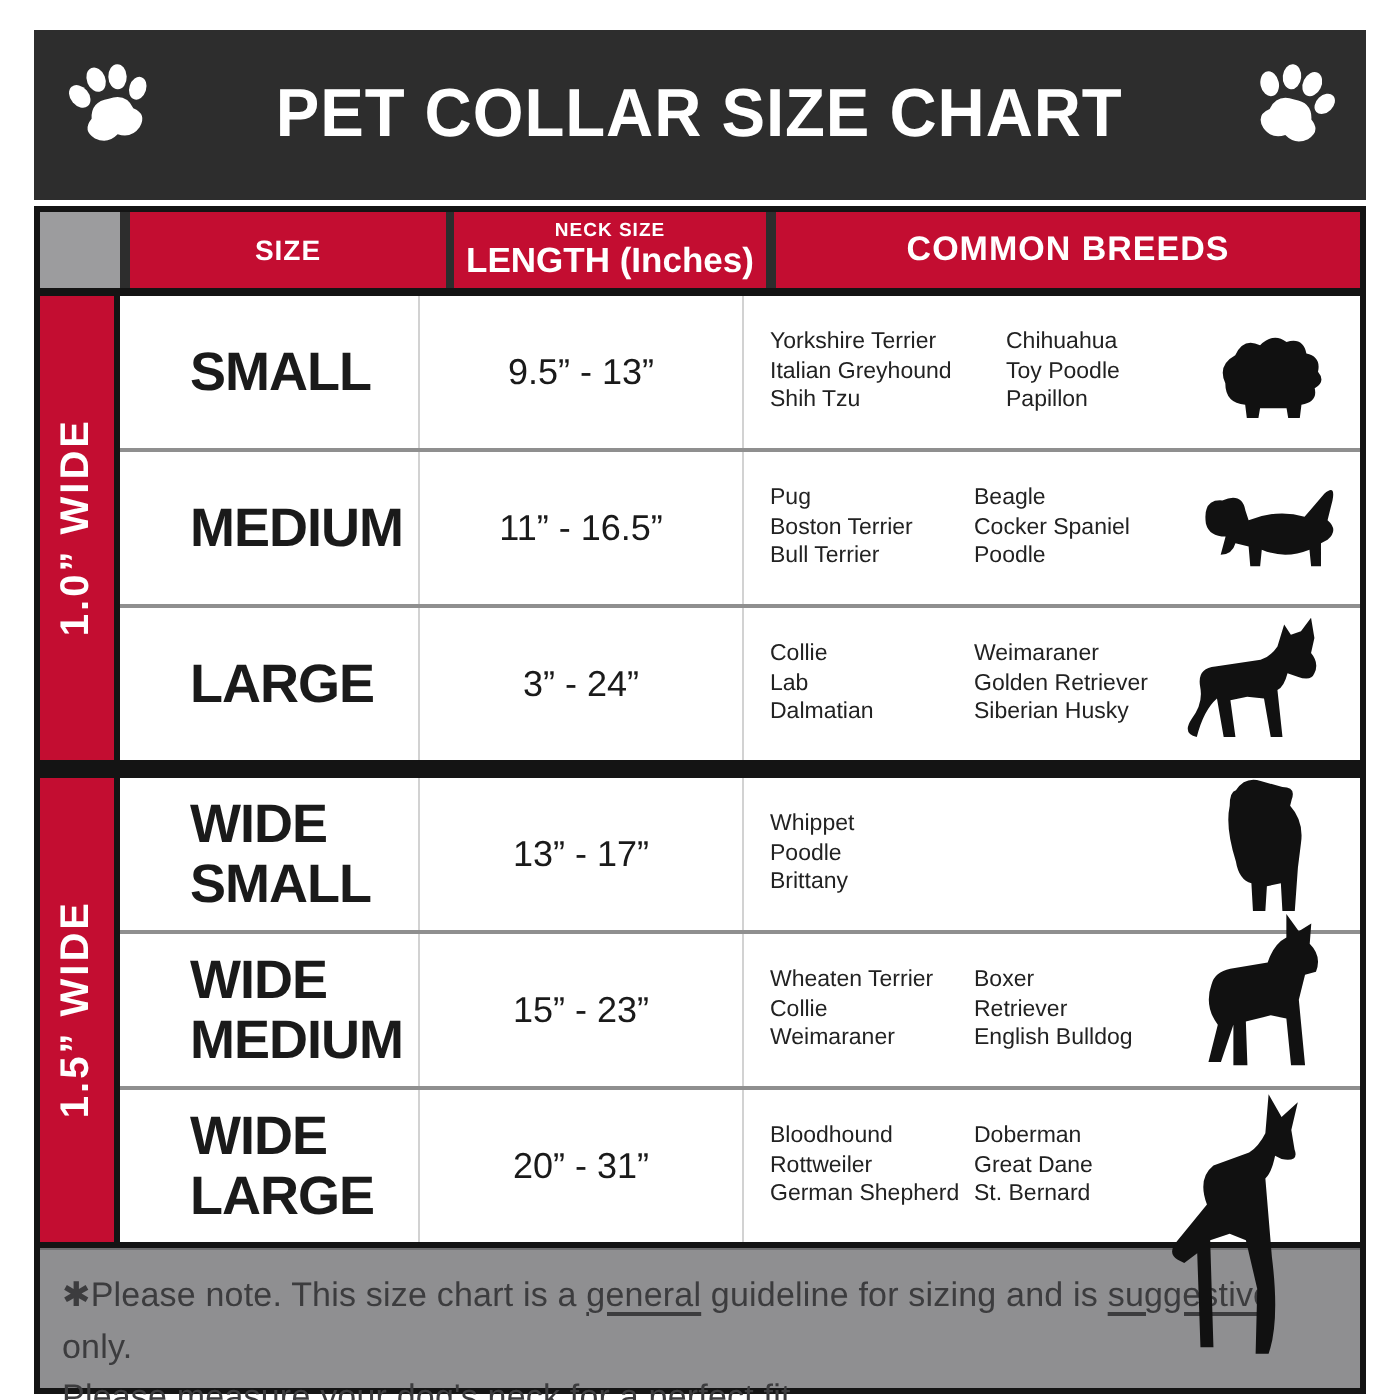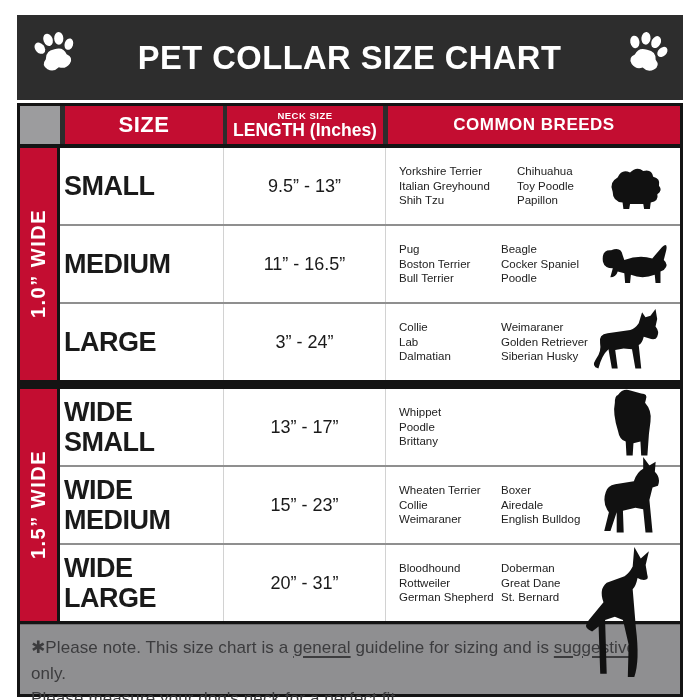--- a/index.html
+++ b/index.html
@@ -28,21 +28,21 @@
   
   .frame { border:3px solid #141414; width:666px; background:#fff; }
 
   
   .header-row { display:flex; height:38px; background:#2d2d2d; }
   .corner-cell { width:40px; background:#9c9c9e; flex:none; }
   .hcell {
     background:#c30d31; color:#fff; display:flex; flex-direction:column;
     align-items:center; justify-content:center; font-weight:700;
   }
-  .hcell.size   { width:158px; margin:0 2px 0 5px; font-size:22px; letter-spacing:.5px;}
+  .hcell.size   { width:158px; margin:0 2px 0 5px; font-size:14px; letter-spacing:.5px;}
   .hcell.length { width:156px; margin:0 2px; line-height:1.05;}
   .hcell.breeds { flex:1; margin-left:3px; font-size:17px; letter-spacing:.5px;}
   .hcell .tiny { font-size:9.5px; font-weight:700; letter-spacing:.5px; }
   .hcell .main { font-size:17.5px; }
   .header-underline { height:4px; background:#141414; }
 
   
   .group { display:flex; }
   .side-label {
     width:40px; flex:none; background:#c30d31; border-right:3px solid #141414;
@@ -50,22 +50,22 @@
   }
   .side-label span {
     writing-mode:vertical-rl; transform:rotate(180deg);
     color:#fff; font-weight:700; font-size:20px; letter-spacing:1.5px; white-space:nowrap;
   }
   .rows { flex:1; display:flex; flex-direction:column; }
   .row { display:flex; height:76px; background:#fff; }
   .row + .row { border-top:2px solid #8f8f8f; height:78px; }
   .cell { display:flex; align-items:center; }
   .size-cell {
-    width:164px; flex:none; border-right:1.5px solid #d2d2d2;
-    padding-left:4px; font-size:27px; font-weight:700; letter-spacing:-.5px;
+    width:150px; flex:none; border-right:1.5px solid #d2d2d2;
+    padding-left:35px; font-size:27px; font-weight:700; letter-spacing:-.5px;
     white-space:pre-line; line-height:1.12; transform-origin:left center;
   }
   .len-cell {
     width:162px; flex:none; border-right:1.5px solid #d2d2d2;
     justify-content:center; font-size:18px; font-weight:400;
   }
   .breeds-cell { flex:1; padding-left:13px; position:relative; }
   .blist { font-size:11.5px; line-height:1.3; color:#222; }
   .blist.a { width:102px; flex:none; }
   .blist.b { width:118px; flex:none; }
@@ -235,21 +235,21 @@
 MEDIUM</div>
           <div class="cell len-cell">15” - 23”</div>
           <div class="cell breeds-cell">
             <div class="blist a">
               <div>Wheaten Terrier</div>
               <div>Collie</div>
               <div>Weimaraner</div>
             </div>
             <div class="blist b">
               <div>Boxer</div>
-              <div>Airedale</div>
+              <div>Retriever</div>
               <div>English Bulldog</div>
             </div>
             <div class="dogwrap">
               <svg class="dog-pitbull" width="74" height="86" viewBox="0 0 95 110">
                 <path fill="#111" d="M8,100 L14,76 Q5,64 10,50 Q12,42 22,40 L46,36 Q50,24 58,20 L58,5 66,16 74,11 73,24 Q81,32 77,42 L70,44 66,60 70,102 61,102 58,72 48,70 32,74 33,102 24,102 24,76 16,100 Z"></path>
               </svg>
             </div>
           </div>
         </div>
 

